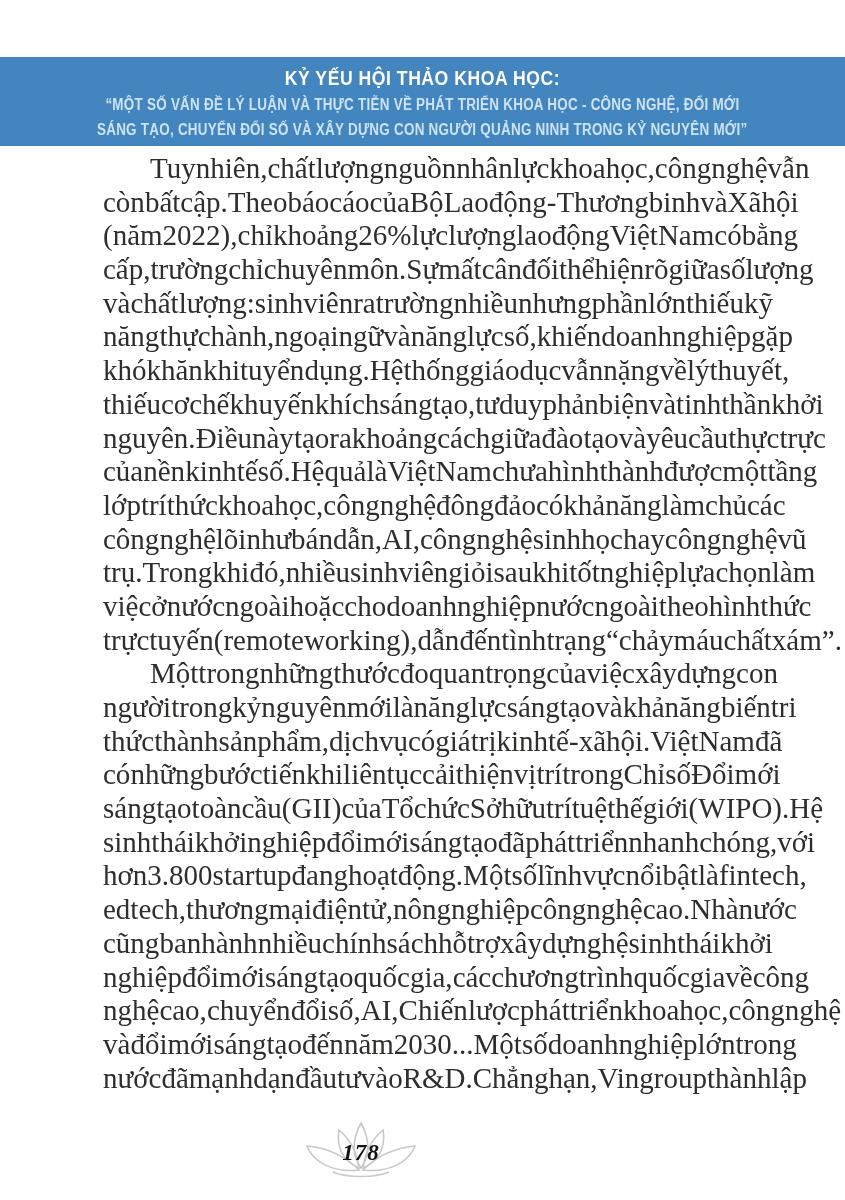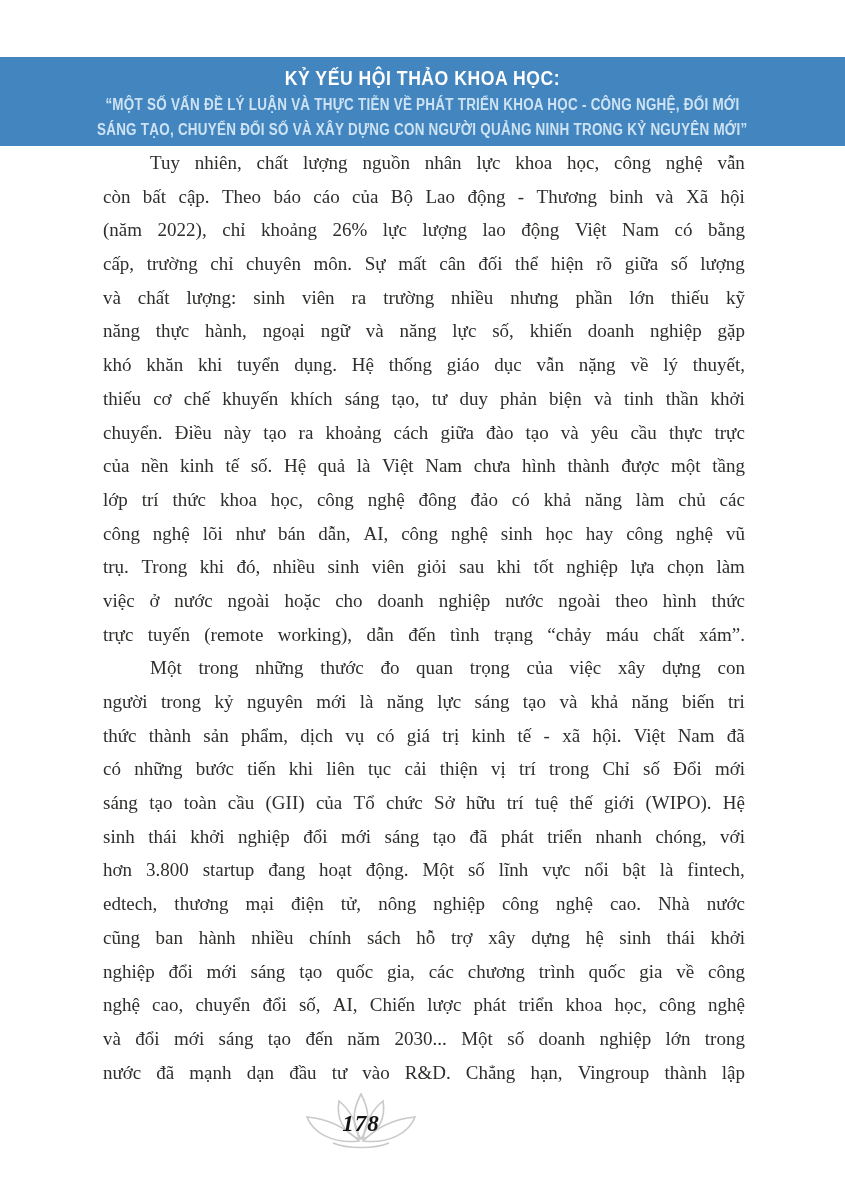--- a/index.html
+++ b/index.html
@@ -38,32 +38,32 @@
     color:var(--banner-subtitle);
     font-size:16px;font-weight:bold;letter-spacing:.3px;
     line-height:25px;
     transform:scaleX(.84);transform-origin:center;
     white-space:nowrap;
   }
   
   .body-text{
     position:absolute;left:103px;top:152px;width:642px;
     color:var(--body-text);
-    font-size:19px;
+    font-size:29px;
   }
   .line{
     display:flex;justify-content:space-between;align-items:baseline;
     height:33.7px;
     white-space:nowrap;
   }
   .line span{flex:0 0 auto;}
   .line.first{padding-left:47px;}
   
   .footer{
-    position:absolute;left:0;top:1093px;width:722px;height:70px;
+    position:absolute;left:0;top:1122px;width:722px;height:70px;
     display:flex;align-items:flex-start;justify-content:center;
   }
   .lotus-wrap{position:relative;width:124px;height:58px;}
   .lotus-wrap svg{position:absolute;left:0;top:0;}
   .page-num{
     position:absolute;left:0;top:18px;width:124px;
     text-align:center;
     font-family:"Liberation Serif", serif;
     font-style:italic;
     font-weight:bold;
@@ -206,21 +206,21 @@
           <span>tư</span>
           <span>duy</span>
           <span>phản</span>
           <span>biện</span>
           <span>và</span>
           <span>tinh</span>
           <span>thần</span>
           <span>khởi</span>
         </div>
         <div class="line">
-          <span>chuyển.</span>
+          <span>nguyên.</span>
           <span>Điều</span>
           <span>này</span>
           <span>tạo</span>
           <span>ra</span>
           <span>khoảng</span>
           <span>cách</span>
           <span>giữa</span>
           <span>đào</span>
           <span>tạo</span>
           <span>và</span>

